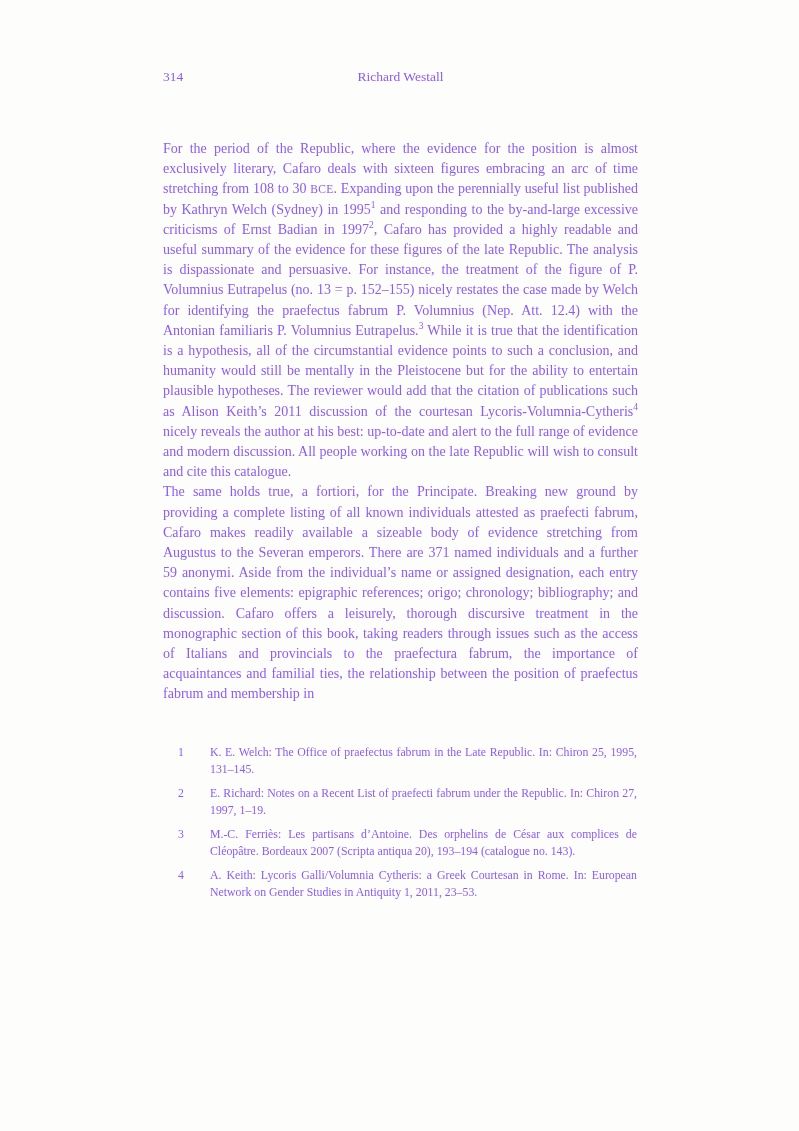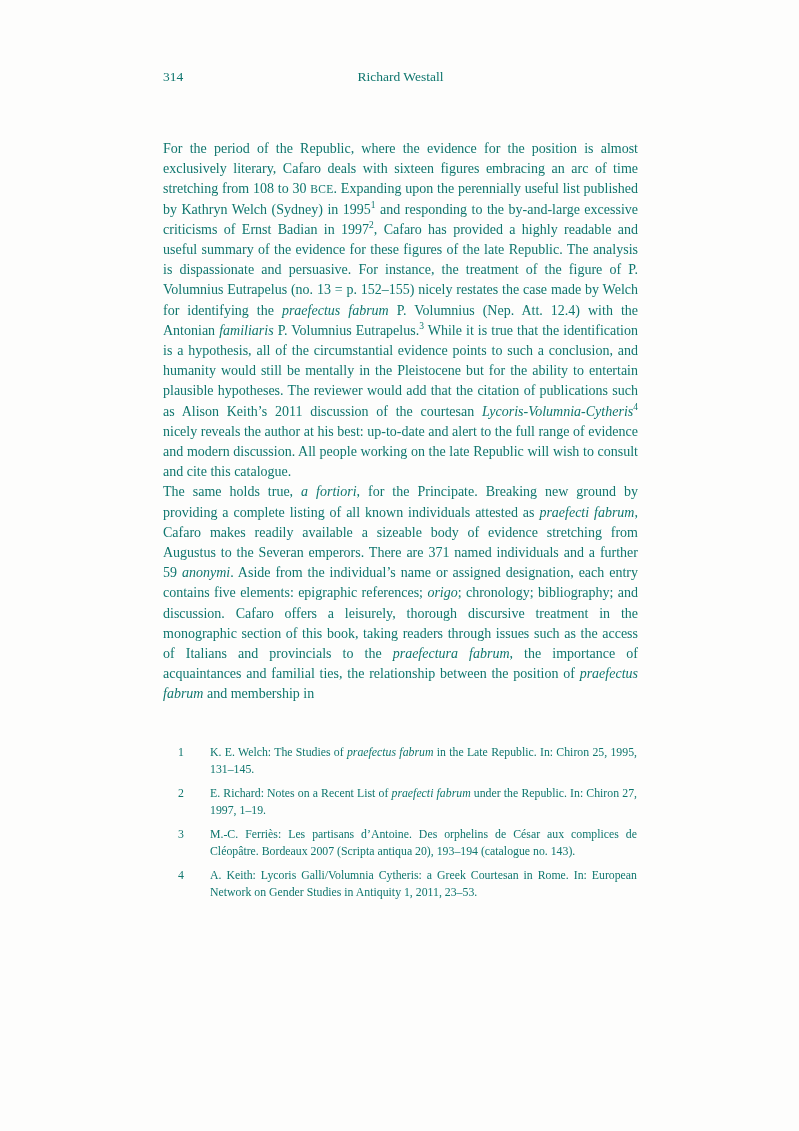--- a/index.html
+++ b/index.html
@@ -6,21 +6,21 @@
     margin: 0;
     padding: 0;
     background: #fdfdfc;
   }
   .page {
     position: relative;
     width: 799px;
     height: 1003px;
     background: #fdfdfc;
     font-family: "Liberation Serif", "DejaVu Serif", serif;
-    color: #0f766e;
+    color: #8b5cf6;
     overflow: hidden;
   }
   .header-row {
     position: absolute;
     top: 69px;
     left: 163px;
     width: 475px;
     font-size: 13.5px;
     line-height: 16px;
   }
@@ -39,21 +39,21 @@
     left: 163px;
     width: 475px;
     font-size: 14px;
     line-height: 20.2px;
     text-align: justify;
     hyphens: auto;
     -webkit-hyphens: auto;
   }
   .para + .para {
   }
-  .it { font-style: italic; }
+  .it { }
   .sc { font-size: 0.82em; letter-spacing: 0.03em; }
   sup {
     font-size: 0.68em;
     line-height: 0;
     vertical-align: super;
   }
   .footnotes {
     position: absolute;
     top: 744px;
     left: 178px;
@@ -87,21 +87,21 @@
   </div>
 
   <div class="body-text">
     <div class="para"><span>For the period of the Republic, where the evidence for the position is almost exclusively literary, Cafaro deals with sixteen figures embracing an arc of time stretching from 108 to 30 </span><span class="sc">BCE</span><span>. Expanding upon the perennially useful list published by Kathryn Welch (Sydney) in 1995</span><sup>1</sup><span> and responding to the by-and-large excessive criticisms of Ernst Badian in 1997</span><sup>2</sup><span>, Cafaro has provided a highly readable and useful summary of the evidence for these figures of the late Republic. The analysis is dispassionate and persuasive. For instance, the treatment of the figure of P. Volumnius Eutrapelus (no. 13 = p. 152–155) nicely restates the case made by Welch for identifying the </span><span class="it">praefectus fabrum</span><span> P. Volumnius (Nep. Att. 12.4) with the Antonian </span><span class="it">familiaris</span><span> P. Volumnius Eutrapelus.</span><sup>3</sup><span> While it is true that the identification is a hypothesis, all of the circumstantial evidence points to such a conclusion, and humanity would still be mentally in the Pleistocene but for the ability to entertain plausible hypotheses. The reviewer would add that the citation of publications such as Alison Keith’s 2011 discussion of the courtesan </span><span class="it">Lycoris-Volumnia-Cytheris</span><sup>4</sup><span> nicely reveals the author at his best: up-to-date and alert to the full range of evidence and modern discussion. All people working on the late Republic will wish to consult and cite this catalogue.</span></div>
     <div class="para"><span>The same holds true, </span><span class="it">a fortiori</span><span>, for the Principate. Breaking new ground by providing a complete listing of all known individuals attested as </span><span class="it">praefecti fabrum</span><span>, Cafaro makes readily available a sizeable body of evidence stretching from Augustus to the Severan emperors. There are 371 named individuals and a further 59 </span><span class="it">anonymi</span><span>. Aside from the individual’s name or assigned designation, each entry contains five elements: epigraphic references; </span><span class="it">origo</span><span>; chronology; bibliography; and discussion. Cafaro offers a leisurely, thorough discursive treatment in the monographic section of this book, taking readers through issues such as the access of Italians and provincials to the </span><span class="it">praefectura fabrum</span><span>, the importance of acquaintances and familial ties, the relationship between the position of </span><span class="it">praefectus fabrum</span><span> and membership in</span></div>
   </div>
 
   <div class="footnotes">
     <div class="footnote">
       <span class="fn-num">1</span>
-      <span class="fn-text"><span>K. E. Welch: The Studies of </span><span class="it">praefectus fabrum</span><span> in the Late Republic. In: Chiron 25, 1995, 131–145.</span></span>
+      <span class="fn-text"><span>K. E. Welch: The Office of </span><span class="it">praefectus fabrum</span><span> in the Late Republic. In: Chiron 25, 1995, 131–145.</span></span>
     </div>
     <div class="footnote">
       <span class="fn-num">2</span>
       <span class="fn-text"><span>E. Richard: Notes on a Recent List of </span><span class="it">praefecti fabrum</span><span> under the Republic. In: Chiron 27, 1997, 1–19.</span></span>
     </div>
     <div class="footnote">
       <span class="fn-num">3</span>
       <span class="fn-text"><span>M.-C. Ferriès: Les partisans d’Antoine. Des orphelins de César aux complices de Cléopâtre. Bordeaux 2007 (Scripta antiqua 20), 193–194 (catalogue no. 143).</span></span>
     </div>
     <div class="footnote">

